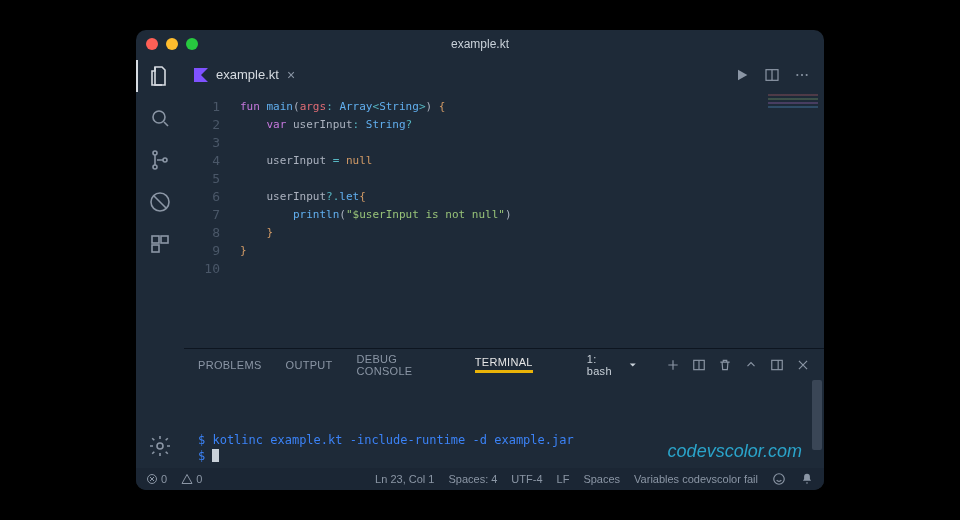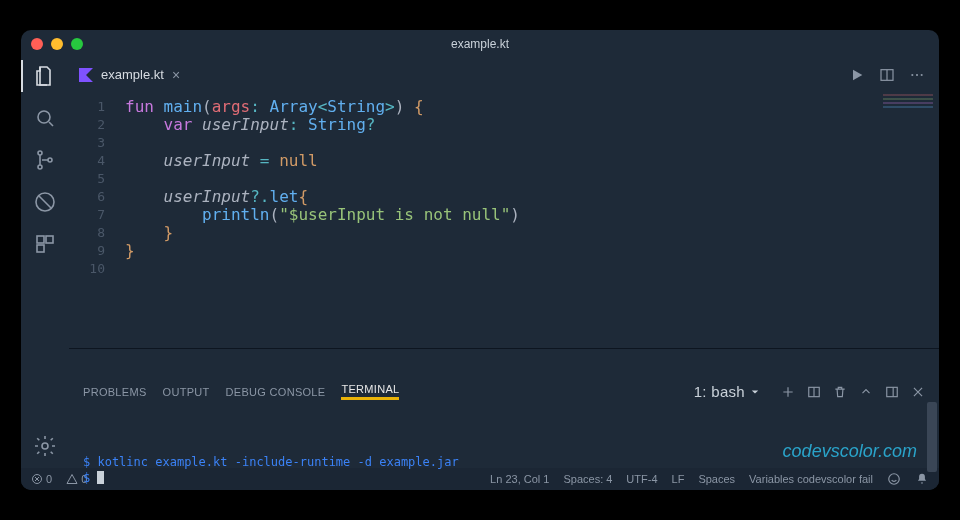--- a/index.html
+++ b/index.html
@@ -6,21 +6,21 @@
   body {
     background: #000;
     width: 960px;
     height: 520px;
     font-family: -apple-system, BlinkMacSystemFont, "Segoe UI", sans-serif;
     display: flex;
     align-items: center;
     justify-content: center;
   }
   .window {
-    width: 918px;
+    width: 688px;
     height: 460px;
     background: #1e2a38;
     border-radius: 10px;
     overflow: hidden;
     box-shadow: 0 20px 60px rgba(0,0,0,0.6);
     display: flex;
     flex-direction: column;
     position: relative;
   }
   .titlebar {
@@ -107,33 +107,33 @@
     color: #4a5768;
     font-family: Menlo, Consolas, monospace;
     font-size: 13px;
     line-height: 18px;
     user-select: none;
   }
   .code {
     flex: 1;
     padding: 6px 12px 0 10px;
     font-family: Menlo, Consolas, monospace;
-    font-size: 16px;
+    font-size: 11px;
     line-height: 18px;
     color: #c9d1d9;
     white-space: pre;
     overflow: hidden;
   }
   .kw   { color: #c678dd; }
   .fn   { color: #61afef; }
   .type { color: #61afef; }
   .var  { color: #e06c75; }
   .op   { color: #56b6c2; }
   .pn   { color: #abb2bf; }
-  .nm   { color: #abb2bf; font-style: italic; }
+  .nm   { color: #abb2bf; }
   .str  { color: #98c379; }
   .brace{ color: #d19a66; }
   .null { color: #d19a66; }
   .minimap {
     position: absolute;
     top: 2px; right: 6px;
     width: 50px; height: 28px;
     opacity: 0.25;
     background:
       linear-gradient(#e06c75 0 2px, transparent 2px 4px,
@@ -145,36 +145,35 @@
     border-top: 1px solid #0d1520;
     display: flex;
     flex-direction: column;
     height: 120px;
   }
   .panel-tabs {
     display: flex;
     align-items: center;
     height: 32px;
     padding: 0 14px;
-    gap: 16px;
+    gap: 24px;
     font-size: 11px;
     letter-spacing: 0.3px;
     color: #8b96a5;
-    margin-top: 32px;
   }
   .panel-tabs .ptab { cursor: pointer; }
   .panel-tabs .ptab.active {
     color: #e6e6e6;
     border-bottom: 3px solid #eab308;
     padding-bottom: 2px;
   }
   .panel-spacer { flex: 1; }
   .term-select {
     display: flex; align-items: center; gap: 6px;
-    font-size: 15px;
+    font-size: 11px;
     color: #c9d1d9;
     border: none;
     padding: 2px 6px;
   }
   .panel-actions { display: flex; align-items: center; gap: 12px; color: #8b96a5; }
   .panel-actions > * { cursor: pointer; }
   .terminal {
     flex: 1;
     padding: 4px 14px;
     font-family: Menlo, Consolas, monospace;

